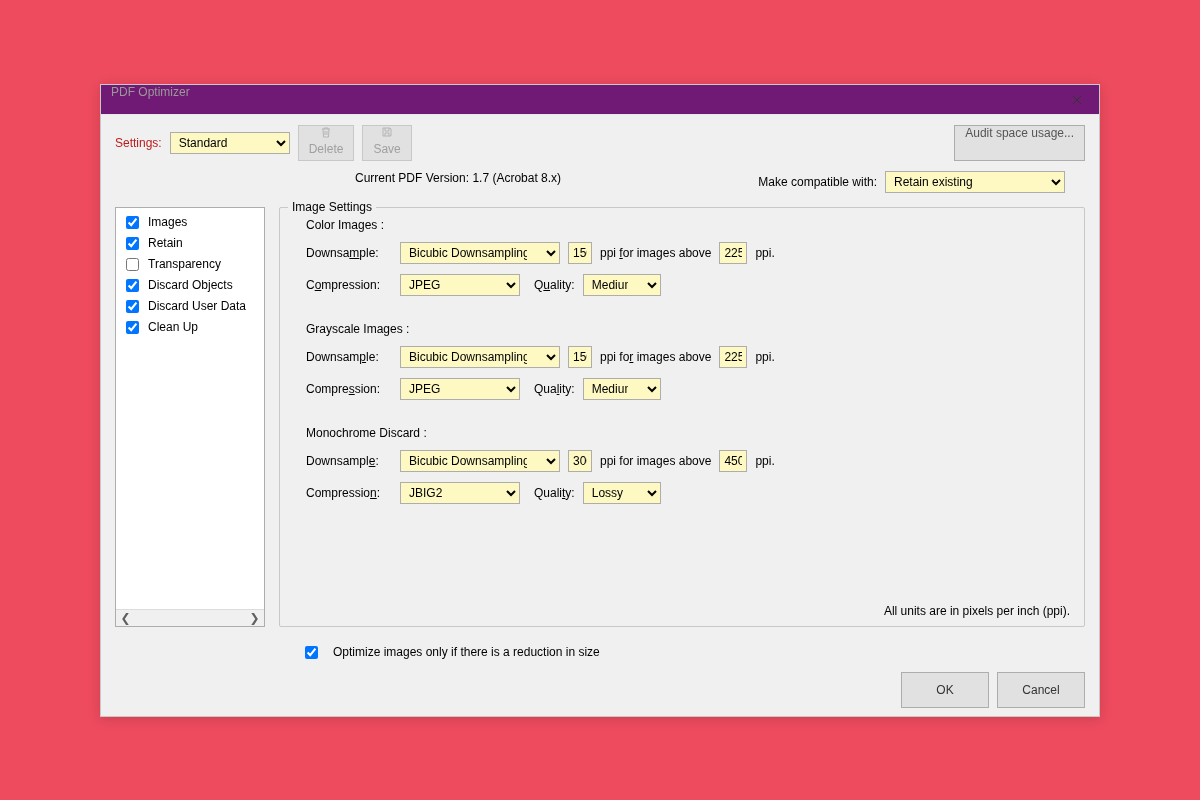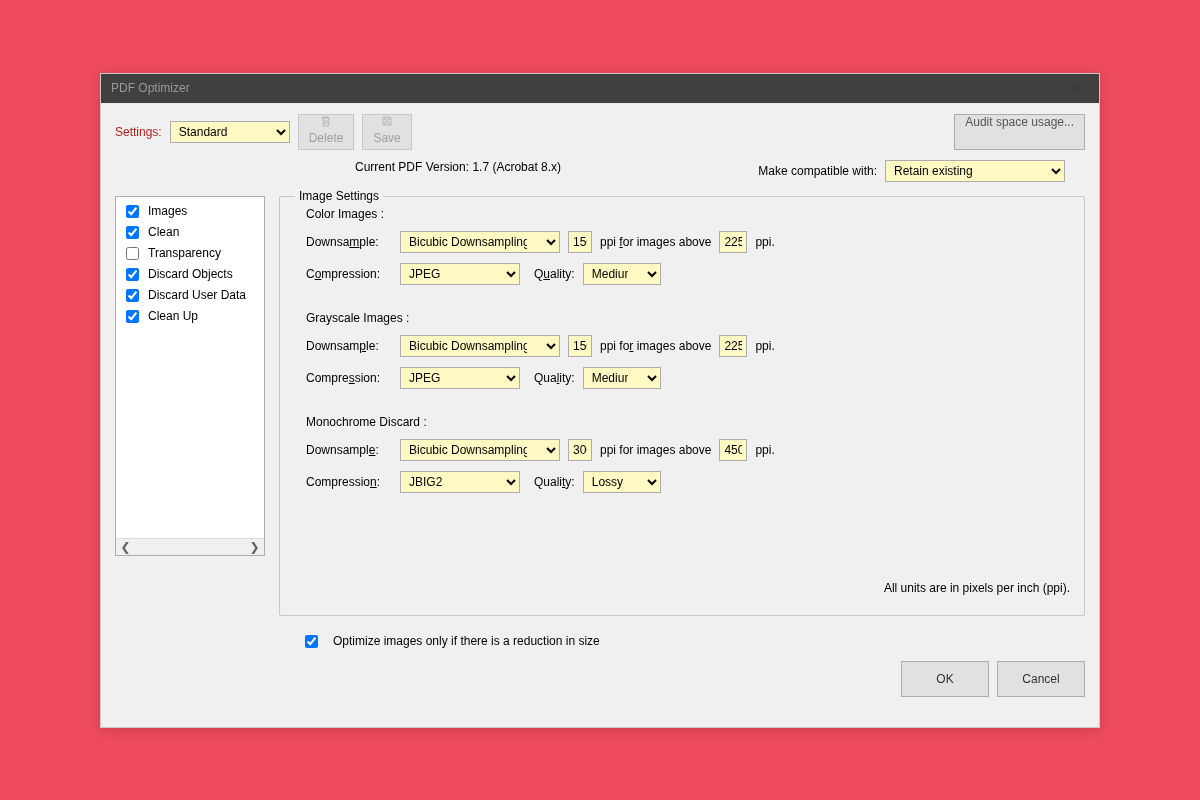--- a/index.html
+++ b/index.html
@@ -1,50 +1,50 @@
 <!DOCTYPE html>
 <html><head>
 <meta charset="utf-8">
 <style>
   * { box-sizing: border-box; font-family: "Segoe UI", Tahoma, sans-serif; font-size: 12px; }
   body { margin: 0; width: 1200px; height: 800px; background: #ee4b5e; display: flex; align-items: center; justify-content: center; }
   .window { width: 1000px; background: #f0f0f0; border: 1px solid #c8c8c8; box-shadow: 0 2px 12px rgba(0,0,0,0.15); }
-  .titlebar { height: 30px; display: flex; align-items: center; justify-content: space-between; padding: 0 0 0 10px; background: #404040; border-bottom: 1px solid #e8e8e8; }
+  .titlebar { height: 30px; display: flex; align-items: flex-start; justify-content: space-between; padding: 0 0 0 10px; background: #701a75; border-bottom: 1px solid #e8e8e8; }
   .titlebar-text { color: #999; }
   .close-btn { width: 45px; height: 30px; display: flex; align-items: center; justify-content: center; color: #333; }
   .toolbar { display: flex; align-items: center; padding: 10px 14px 6px 14px; gap: 8px; }
   .label { color: #b91c1c; }
   select, input[type=text] { background: #fef9c3; border: 1px solid #adadad; height: 22px; padding: 0 4px; }
   select { padding-right: 16px; }
   .btn { height: 36px; background: #e1e1e1; border: 1px solid #adadad; padding: 0 10px; display: inline-flex; align-items: center; gap: 4px; color: #555; cursor: pointer; flex-direction: column; }
   .btn.disabled { color: #a0a0a0; border-color: #c8c8c8; }
   .btn.disabled svg { opacity: 0.5; }
   .spacer { flex: 1; }
   .version-row { display: flex; padding: 4px 14px 14px 14px; gap: 40px; }
   .version-row .left { flex: 0 0 170px; }
   .version-row .mid { flex: 1; text-align: left; padding-left: 30px; }
   .version-row .right { display: flex; align-items: center; gap: 8px; padding-right: 20px; }
   .body { display: flex; padding: 0 14px 10px 14px; gap: 14px; align-items: flex-start; }
-  .catlist { width: 150px; height: 360px; background: #fff; border: 1px solid #adadad; padding: 4px 6px; position: relative; }
+  .catlist { width: 150px; height: 420px; background: #fff; border: 1px solid #adadad; padding: 4px 6px; position: relative; }
   .catitem { display: flex; align-items: center; gap: 6px; padding: 1px 0; }
   .catitem input[type=checkbox] { width: 13px; height: 13px; }
   .hscroll { position: absolute; bottom: 0; left: 0; right: 0; height: 17px; background: #f0f0f0; border-top: 1px solid #dcdcdc; display: flex; align-items: center; justify-content: space-between; padding: 0 2px; }
   .hscroll .arrow { width: 15px; height: 15px; display:flex; align-items:center; justify-content:center; color:#606060;}
   .panel { flex: 1; border: 1px solid #c8c8c8; border-radius: 2px; padding: 10px 14px 8px 14px; position: relative; height: 420px; }
-  .panel-title { position: absolute; top: -8px; left: 15px; background: #f0f0f0; padding: 0 4px; }
+  .panel-title { position: absolute; top: -8px; left: 8px; background: #f0f0f0; padding: 0 4px; }
   .group { margin-bottom: 26px; }
   .group-title { margin-bottom: 10px; padding-left: 12px; }
   .row { display: flex; align-items: center; gap: 8px; margin-bottom: 10px; padding-left: 12px; }
   .row .flabel { width: 86px; text-align: left; display:inline-flex; align-items:center; }
   .underline { text-decoration: underline; }
   .ppi-input { width: 24px; text-align: left; }
   .ppi-input2 { width: 28px; text-align: left; }
-  .units-note { position: absolute; right: 14px; bottom: 20px; }
+  .units-note { position: absolute; right: 14px; bottom: 8px; }
   .footer-check { padding: 6px 14px 4px 200px; display: flex; align-items: center; gap: 12px; }
-  .footer-btns { display: flex; justify-content: flex-end; gap: 8px; padding: 6px 14px 30px 14px; }
+  .footer-btns { display: flex; justify-content: flex-end; gap: 8px; padding: 6px 14px 8px 14px; }
   .footer-btns .btn { width: 88px; justify-content: center; background: #e1e1e1; color: #333; }
   .dssel { width: 160px; }
   .csel { width: 120px; }
   .qsel { width: 78px; }
   .compat { width: 180px; }
   .setsel { width: 120px; }
 </style>
 </head>
 <body>
 
@@ -89,21 +89,21 @@
   </div>
 
   <div class="body">
     <div class="catlist">
       <div class="catitem">
           <input type="checkbox" checked="" style="">
           <span>Images</span>
         </div>
       <div class="catitem">
           <input type="checkbox" checked="" style="">
-          <span>Clean</span>
+          <span>Retain</span>
         </div>
       <div class="catitem">
           <input type="checkbox" style="">
           <span>Transparency</span>
         </div>
       <div class="catitem">
           <input type="checkbox" checked="" style="">
           <span>Discard Objects</span>
         </div>
       <div class="catitem">

